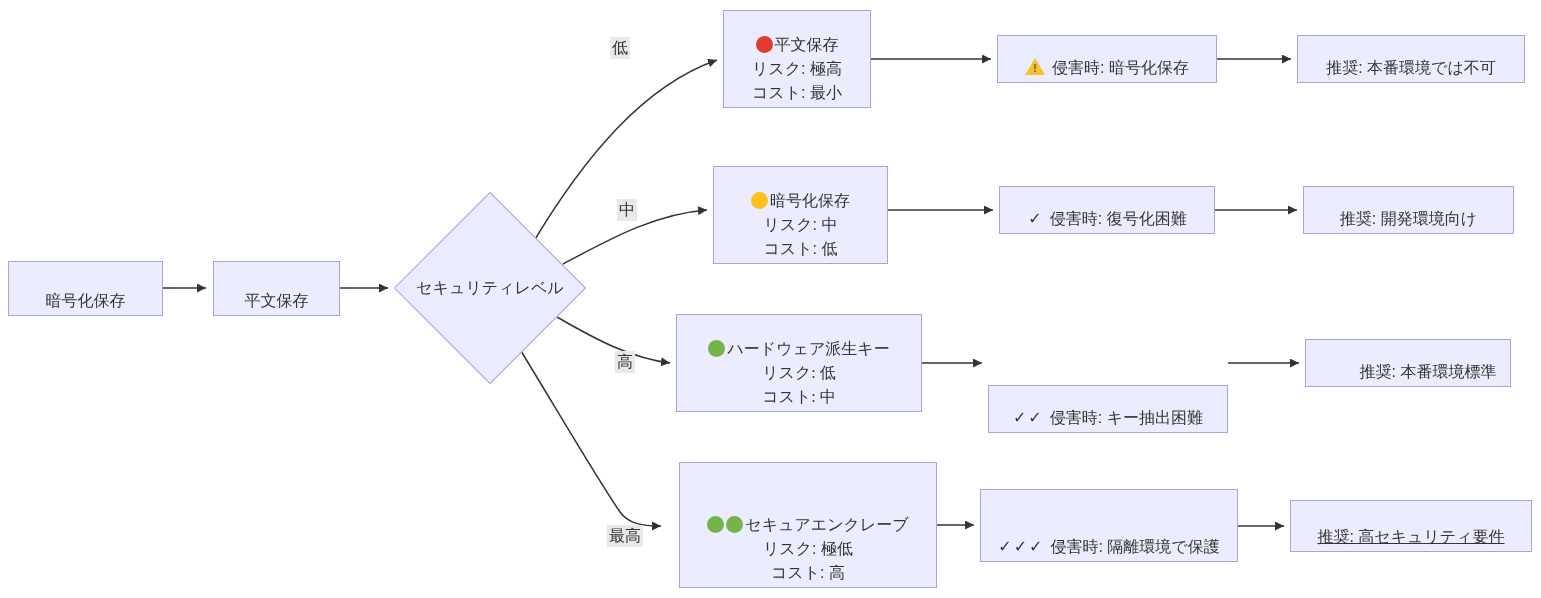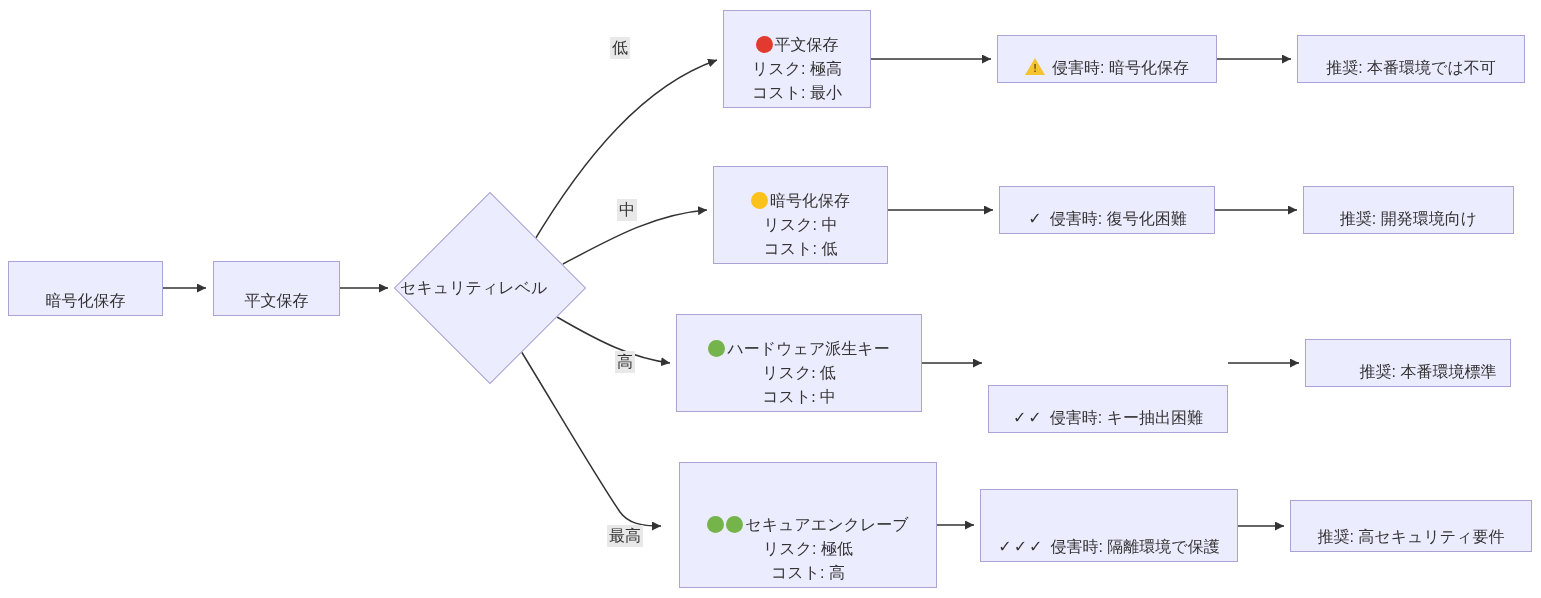--- a/index.html
+++ b/index.html
@@ -47,40 +47,40 @@
   .diamond-shape {
     position: absolute;
     left: 422px; top: 220px; width: 136px; height: 136px;
     background: var(--node_fill);
     border: 1px solid var(--node_border);
     transform: rotate(45deg);
   }
   .diamond-label {
     position: absolute;
     left: 400px; top: 276px; width: 180px;
-    font-size: 16px; line-height: 24px; 
+    font-size: 16px; line-height: 24px; text-align: center;
   }
 
   
   .r1-option { left: 723px; top: 10px;  width: 148px; height: 98px; }
   .r2-option { left: 713px; top: 166px; width: 175px; height: 98px; }
   .r3-option { left: 676px; top: 314px; width: 246px; height: 98px; font-family: Liberation Serif, serif; }
   .r4-option { left: 667px; top: 462px; width: 258px; height: 126px; margin-left: 12px; }
 
   
   .r1-impact { left: 997px;  top: 35px;  width: 220px; height: 48px; }
   .r2-impact { left: 999px;  top: 186px; width: 216px; height: 48px; padding-left: 9px; }
   .r3-impact { left: 988px;  top: 339px; width: 240px; height: 48px; margin-top: 46px; }
   .r4-impact { left: 980px;  top: 489px; width: 258px; height: 73px; }
 
   
   .r1-rec { left: 1297px; top: 35px;  width: 228px; height: 48px; }
   .r2-rec { left: 1303px; top: 186px; width: 211px; height: 48px; }
   .r3-rec { left: 1305px; top: 339px; width: 206px; height: 48px; padding-left: 48px; }
-  .r4-rec { left: 1290px; top: 500px; width: 242px; height: 52px; }
+  .r4-rec { left: 1290px; top: 500px; width: 242px; height: 52px; text-decoration: underline; }
 
   
   .edge-label {
     position: absolute;
     background: var(--label_bg);
     color: var(--text);
     font-size: 16px;
     line-height: 20px;
     padding: 1px 2px;
     white-space: nowrap;

